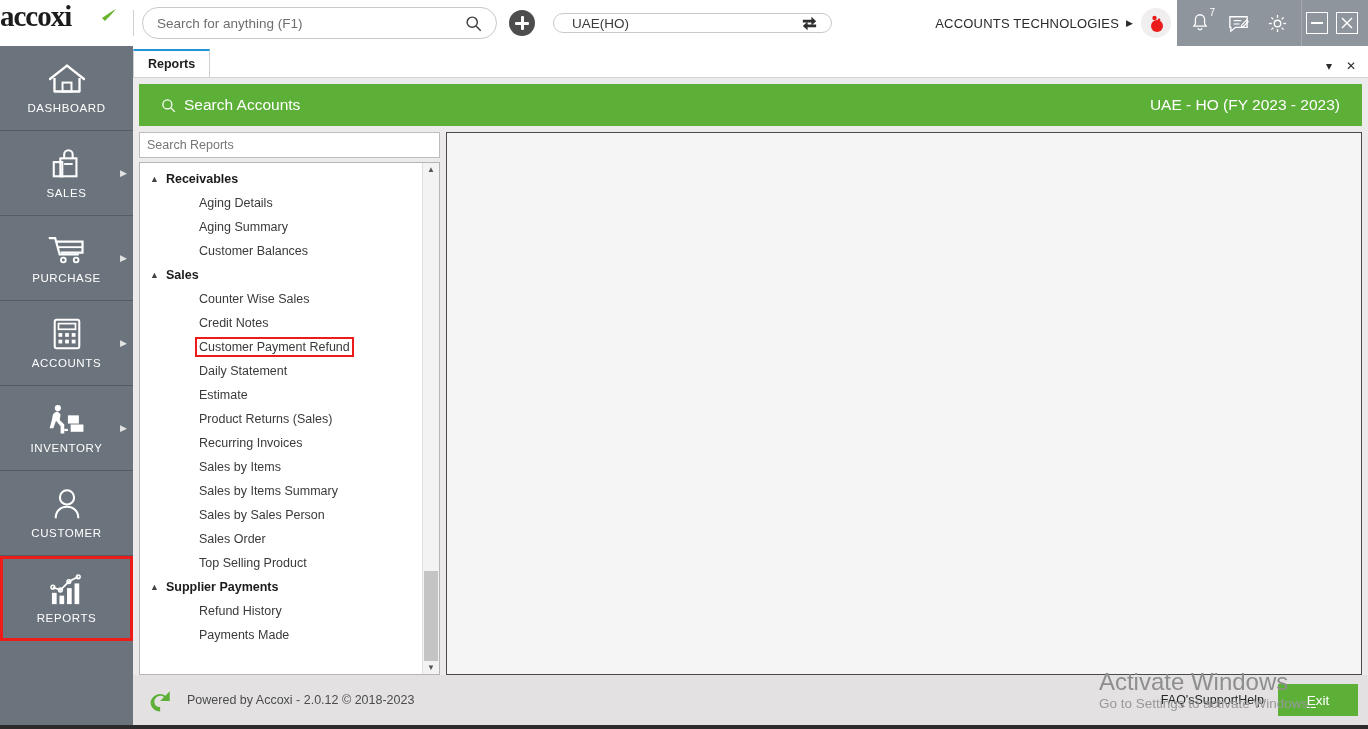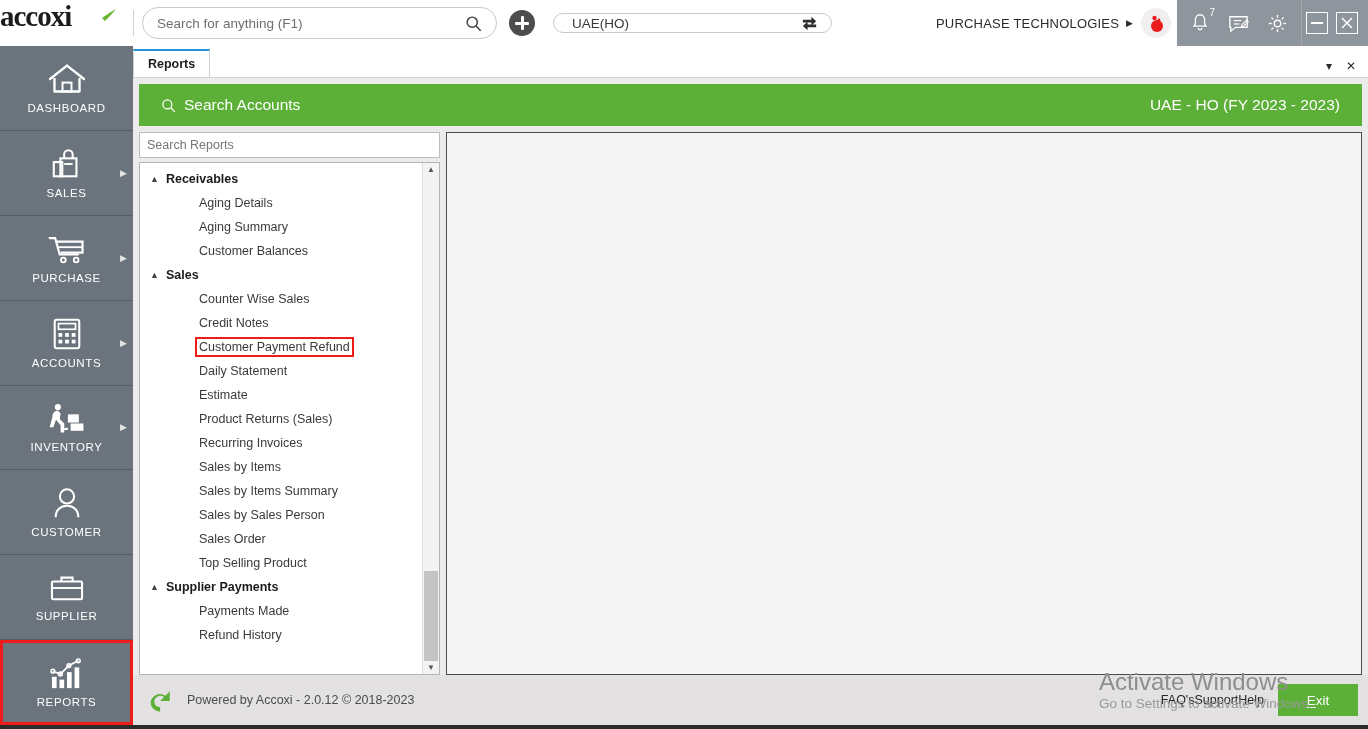--- a/index.html
+++ b/index.html
@@ -226,21 +226,21 @@
 
     <div class="branch-wrap">
       <span class="val">UAE(HO)</span>
       <svg width="19" height="19" viewBox="0 0 20 20">
         <path d="M3 6 h9 v-3 l5 4.5 -5 4.5 v-3 h-9 z" fill="#2e2e2e"></path>
         <path d="M17 14 h-9 v3 l-5 -4.5 5 -4.5 v3 h9 z" fill="#2e2e2e" transform="translate(0,0)"></path>
       </svg>
     </div>
 
     <div class="company">
-      <span class="cname">PURCHASE TECHNOLOGIES</span>
+      <span class="cname">ACCOUNTS TECHNOLOGIES</span>
       <span class="caret">▶</span>
       <span class="avatar">
         <svg width="24" height="24" viewBox="0 0 24 24">
           <circle cx="13" cy="15" r="6" fill="#ea1c1c"></circle>
           <circle cx="10.5" cy="7" r="2.2" fill="#ea1c1c"></circle>
           <circle cx="15" cy="9" r="1.4" fill="#ea1c1c"></circle>
         </svg>
       </span>
     </div>
 
@@ -358,28 +358,20 @@
       </div>
 
       <div class="nav">
         <svg width="34" height="34" viewBox="0 0 34 36">
           <circle cx="17" cy="11" r="7.5" fill="none" stroke="#fff" stroke-width="2.2"></circle>
           <path d="M5 33 c0 -8 5.5 -12 12 -12 s12 4 12 12" fill="none" stroke="#fff" stroke-width="2.2"></path>
         </svg>
         <span class="label">CUSTOMER</span>
       </div>
 
-      <div class="nav">
-        <svg width="38" height="32" viewBox="0 0 40 34">
-          <rect x="4" y="10" width="32" height="19" rx="1.5" fill="none" stroke="#fff" stroke-width="2.2"></rect>
-          <path d="M14 10 V6 h12 v4" fill="none" stroke="#fff" stroke-width="2.2"></path>
-          <line x1="4" y1="17" x2="36" y2="17" stroke="#fff" stroke-width="2"></line>
-        </svg>
-        <span class="label">SUPPLIER</span>
-      </div>
 
       <div class="nav highlight">
         <svg width="40" height="32" viewBox="0 0 42 34">
           <g fill="#fff">
             <rect x="5" y="20" width="5" height="12"></rect>
             <rect x="13" y="23" width="5" height="9"></rect>
             <rect x="21" y="15" width="5" height="17"></rect>
             <rect x="29" y="10" width="5" height="22"></rect>
           </g>
           <polyline points="6,14 14,17 23,8 33,3" fill="none" stroke="#fff" stroke-width="1.8"></polyline>
@@ -477,24 +469,24 @@
                     <span class="txt">Sales Order</span>
                   </div>
                   <div class="item">
                     <span class="txt">Top Selling Product</span>
                   </div>
                   <div class="grp">
                     <span class="chev">▲</span>
                     <span>Supplier Payments</span>
                   </div>
                   <div class="item">
+                    <span class="txt">Refund History</span>
+                  </div>
+                  <div class="item">
                     <span class="txt">Payments Made</span>
-                  </div>
-                  <div class="item">
-                    <span class="txt">Refund History</span>
                   </div>
                 </div>
               <div class="vscroll">
                 <span class="arw">▲</span>
                 <div class="vthumb"></div>
                 <span class="arw">▼</span>
               </div>
             </div>
           </div>
 

